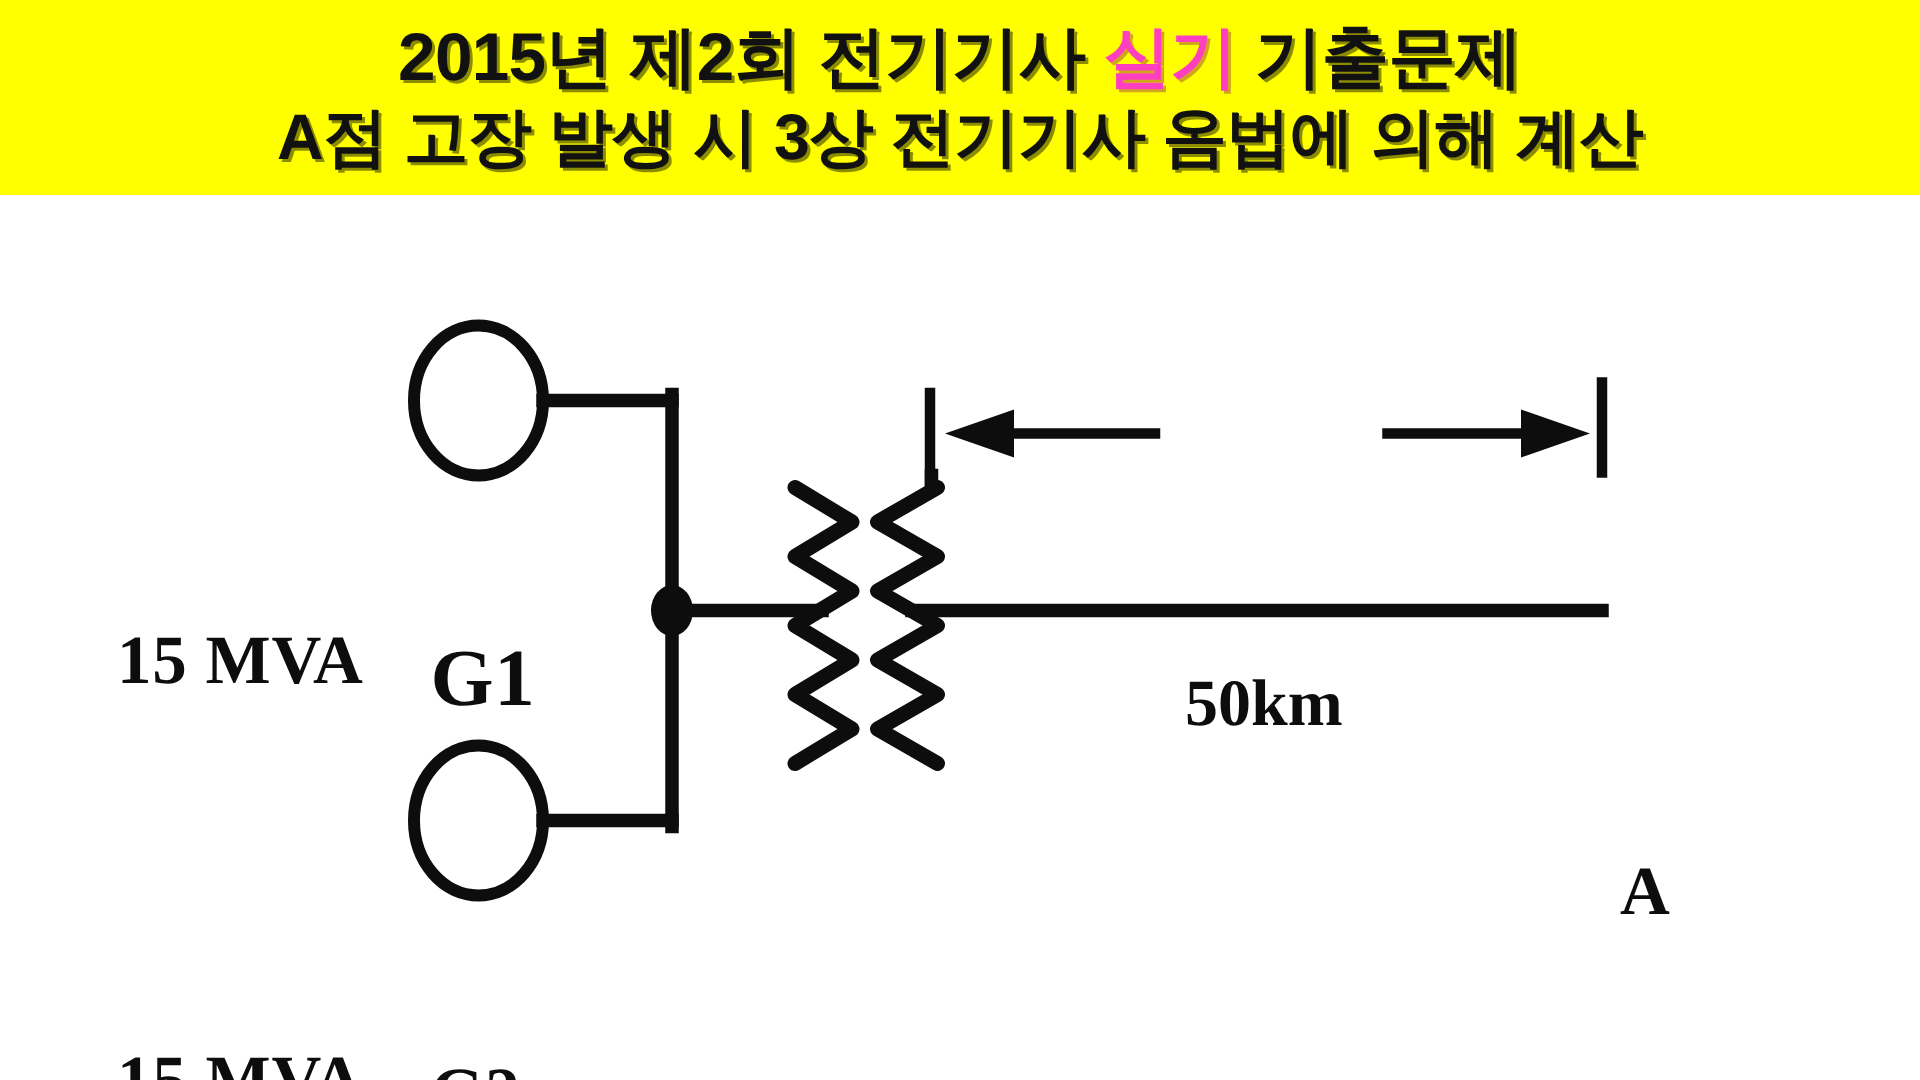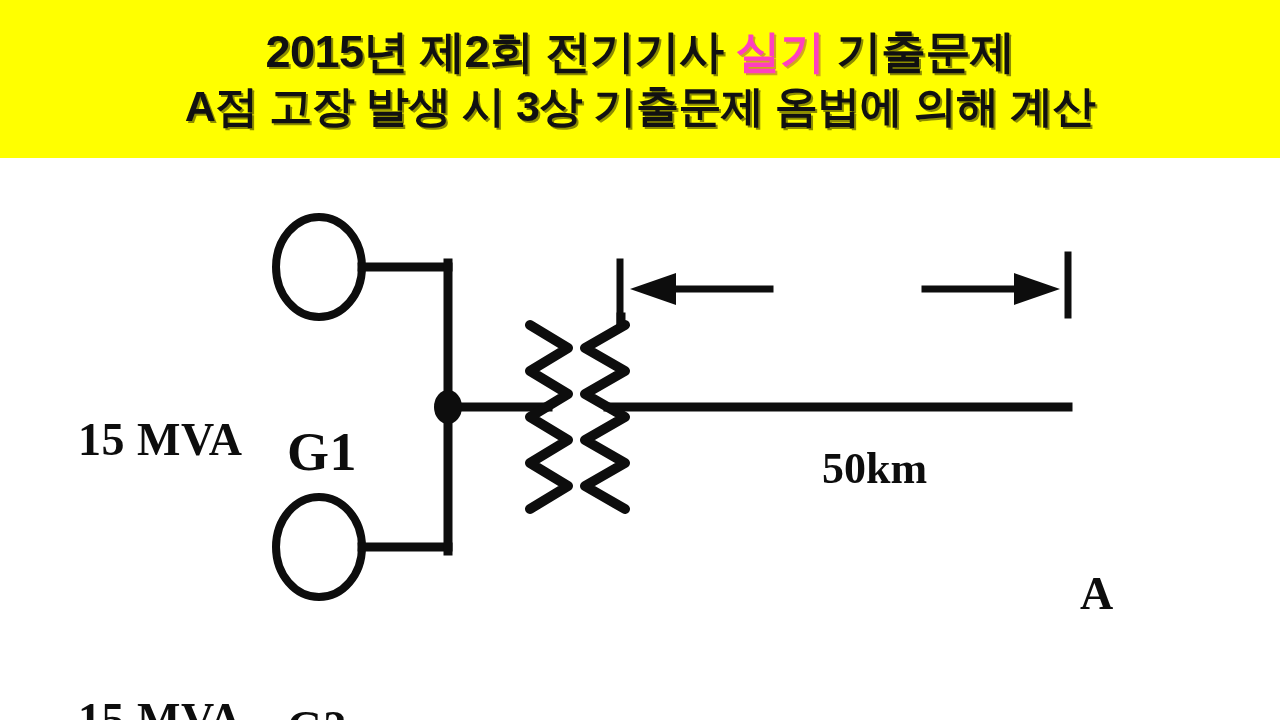--- a/index.html
+++ b/index.html
@@ -14,21 +14,21 @@
     font-family: "Liberation Serif", "DejaVu Serif", serif;
     position: relative;
   }
 
   
   #banner {
     position: absolute;
     left: 0;
     top: 0;
     width: 1280px;
-    height: 158px;
+    height: 130px;
     background: #ffff00;
     box-sizing: border-box;
     display: flex;
     flex-direction: column;
     align-items: center;
     justify-content: center;
   }
   .banner-line {
     font-family: "Liberation Sans", "DejaVu Sans", sans-serif;
     font-weight: bold;
@@ -71,33 +71,33 @@
     font-family: "Liberation Serif", "DejaVu Serif", serif;
     font-weight: bold;
     color: #0d0d0d;
     white-space: nowrap;
     letter-spacing: 0.5px;
   }
   #label-g1-rating { left: 78px;  top: 228px; font-size: 46px; }
   #label-g2-rating { left: 78px;  top: 508px; font-size: 46px; }
   #label-g1        { left: 287px; top: 236px; font-size: 54px; }
   #label-g2        { left: 287px; top: 516px; font-size: 46px; }
-  #label-distance  { left: 822px; top: 258px; font-size: 44px; letter-spacing: 0px;}
+  #label-distance  { left: 790px; top: 258px; font-size: 44px; letter-spacing: 0px;}
   #label-fault     { left: 1080px; top: 382px; font-size: 46px; }
 </style>
 </head>
 <body>
 
 <div id="banner">
 
   <div class="banner-line" id="banner-line1">
     <span>2015년 제2회 전기기사 </span><span class="hl">실기</span><span> 기출문제</span>
   </div>
 
-  <div class="banner-line" id="banner-line2">A점 고장 발생 시 3상 기출문제 옴법에 의해 계산</div>
+  <div class="banner-line" id="banner-line2">A점 고장 발생 시 3상 전기기사 옴법에 의해 계산</div>
 
 </div>
 
 <div id="diagram">
 
   <svg id="diagram-svg" width="1280" height="535" viewBox="0 0 1280 535">
 
     <g fill="none" stroke="#0d0d0d" stroke-width="9" stroke-linecap="square" stroke-linejoin="miter">
 
       <ellipse cx="319" cy="82" rx="43" ry="50" stroke-width="8"></ellipse>

